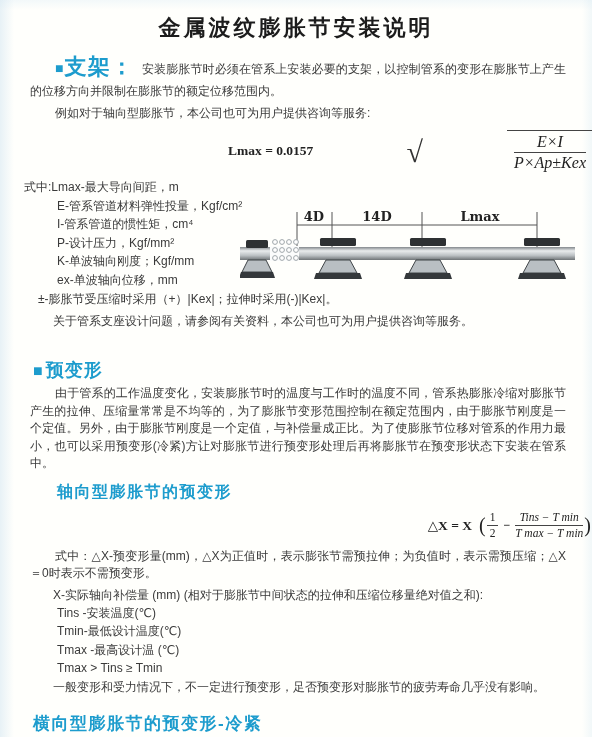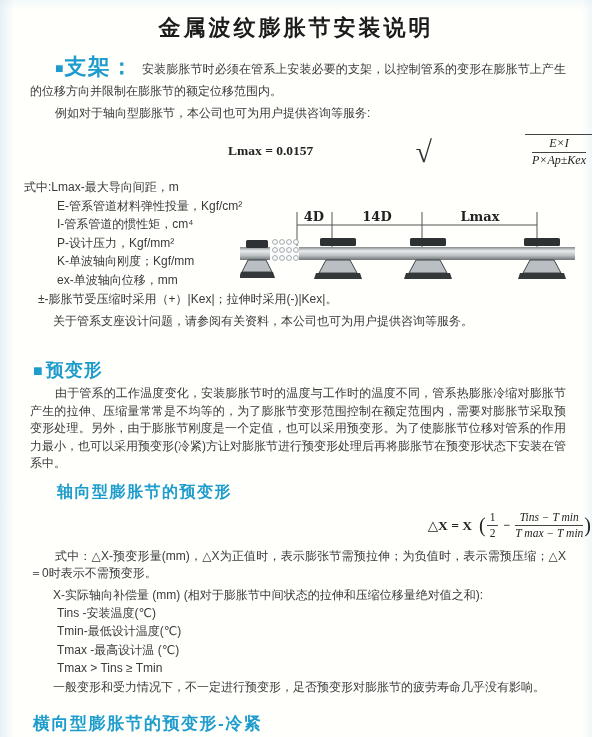--- a/index.html
+++ b/index.html
@@ -27,21 +27,21 @@
   .indent{text-indent:25px;}
   .marker{font-size:14px;color:#1d9ccd;margin-right:1px;}
   .sec-head-inline{font-size:22px;font-weight:700;color:#1d9ccd;margin-right:8px;vertical-align:-1px;letter-spacing:1px;}
 
   
   .formula{display:flex;align-items:center;font-family:"Liberation Serif","DejaVu Serif",serif;color:#222;}
   .f-lead{margin:7px 0 3px 228px;height:40px;justify-content:space-between;}
   .f-lhs{font-weight:700;font-size:13.5px;margin-right:6px;white-space:nowrap;}
   .rsign{font-size:30px;line-height:.9;color:#333;margin-right:-3px;font-weight:400;}
   .rbody{border-top:1.6px solid #444;padding:2px 6px 0 7px;display:inline-block;}
-  .frac{display:inline-block;text-align:center;font-size:12px;line-height:1.15;vertical-align:middle;}
+  .frac{display:inline-block;text-align:center;font-size:16px;line-height:1.15;vertical-align:middle;}
   .frac .num{display:block;border-bottom:1px solid #444;padding:0 3px 1px;}
   .frac .den{display:block;padding-top:1px;}
   .ital{font-style:italic;}
   .paren{font-size:20px;font-weight:400;padding:0 1px;}
   .f-center{justify-content:flex-end;height:38px;margin:4px 0 0 0;}
   .f-small{font-size:11.5px;}
   .op{margin:0 5px;font-weight:700;}
 
   
   .defs-wrap{position:relative;margin-top:7px;height:173px;}
@@ -154,21 +154,21 @@
       <g>
         <rect x="284" y="33" width="36" height="8" rx="1.5" fill="#2e3133"></rect>
         <path d="M290,55 L314,55 L321,68 L283,68 Z" fill="#b9bfc3" stroke="#3f4447" stroke-width="1"></path>
         <path d="M280,68 L324,68 L326,74 L278,74 Z" fill="#34383b"></path>
       </g>
     </svg>
   </div>
 
   <div class="sec-head-block"><span class="marker">■</span><span>预变形</span></div>
 
-  <p class="body tight indent">由于管系的工作温度变化，安装膨胀节时的温度与工作时的温度不同，管系热膨胀冷缩对膨胀节产生的拉伸、压缩量常常是不均等的，为了膨胀节变形范围控制在额定范围内，需要对膨胀节采取预变形处理。另外，由于膨胀节刚度是一个定值，也可以采用预变形。为了使膨胀节位移对管系的作用力最小，也可以采用预变形(冷紧)方让对膨胀节进行预变形处理后再将膨胀节在预变形状态下安装在管系中。</p>
+  <p class="body tight indent">由于管系的工作温度变化，安装膨胀节时的温度与工作时的温度不同，管系热膨胀冷缩对膨胀节产生的拉伸、压缩量常常是不均等的，为了膨胀节变形范围控制在额定范围内，由于膨胀节刚度是一个定值。另外，由于膨胀节刚度是一个定值，与补偿量成正比。为了使膨胀节位移对管系的作用力最小，也可以采用预变形(冷紧)方让对膨胀节进行预变形处理后再将膨胀节在预变形状态下安装在管系中。</p>
 
   <div class="sub-head">轴向型膨胀节的预变形</div>
 
   <div class="formula f-center">
     <span class="f-lhs">△X = X</span>
       <span class="paren">(</span>
       <span class="frac f-small">
         <span class="num">1</span>
         <span class="den">2</span>
       </span>

